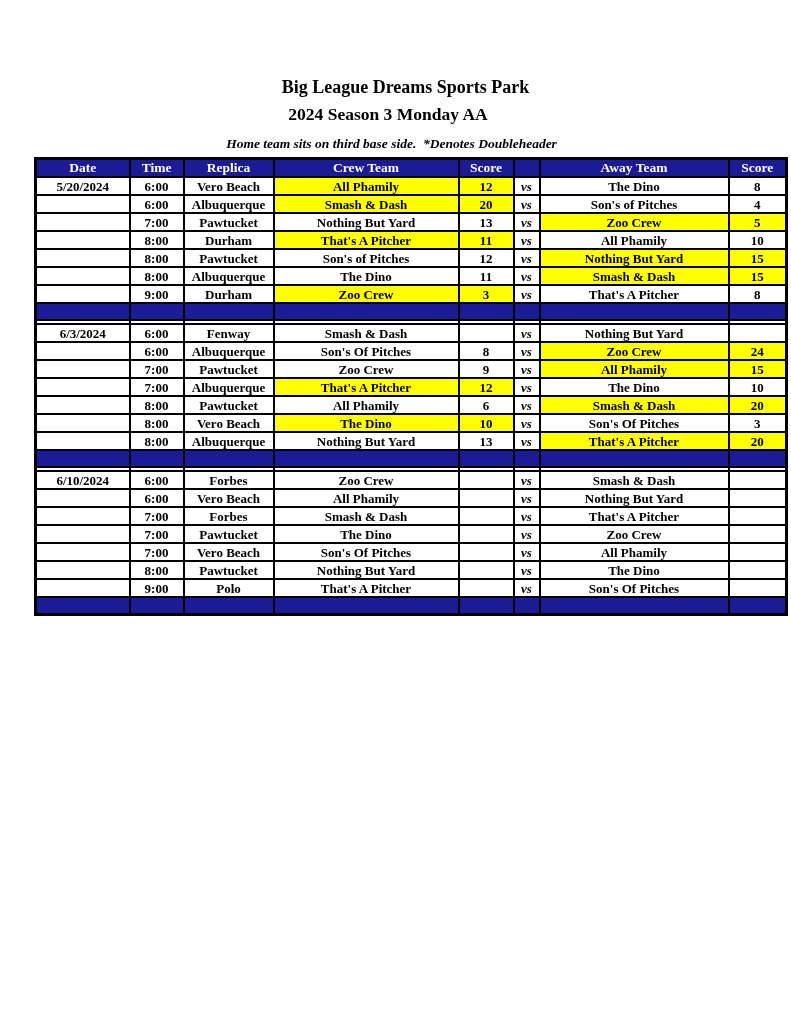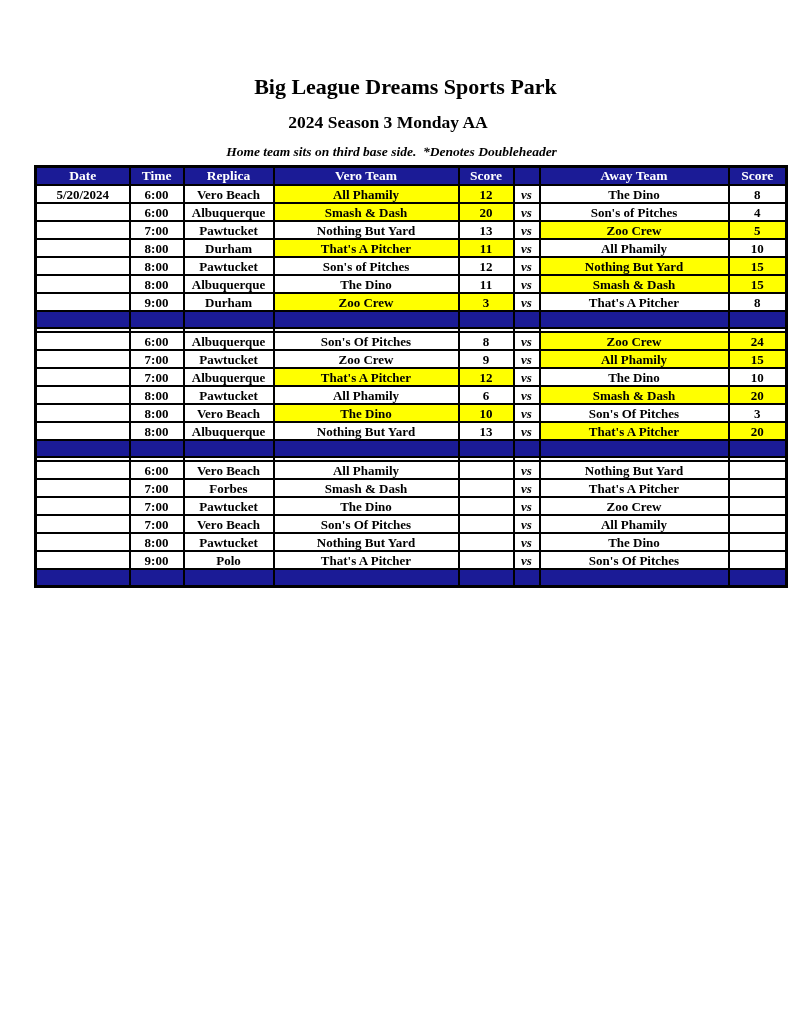--- a/index.html
+++ b/index.html
@@ -12,23 +12,23 @@
   html, body {
     margin: 0; padding: 0;
     width: 791px; height: 1024px;
     background: #ffffff;
     overflow: hidden;
     font-family: "Liberation Serif", "DejaVu Serif", serif;
     font-weight: bold;
     color: #000;
   }
   .doc-title {
-    margin: 74px 0 12px 0;
+    margin: 74px 0 4px 0;
     text-align: center;
-    font-size: 22px;
+    font-size: 18px;
     line-height: 26px;
     font-weight: bold;
     padding-left: 20px;
   }
   .doc-subtitle {
     margin: 4px 15px 0 0;
     text-align: center;
     font-size: 17.5px;
     line-height: 20px;
     font-weight: bold;
@@ -104,21 +104,21 @@
       <col style="width:55px">
         <col style="width:26px">
         <col style="width:189px">
         <col style="width:58px">
     </colgroup>
     <thead>
       <tr>
         <th>Date</th>
         <th>Time</th>
         <th>Replica</th>
-        <th>Vero Team</th>
+        <th>Crew Team</th>
         <th>Score</th>
         <th></th>
         <th>Away Team</th>
         <th>Score</th>
       </tr>
     </thead>
     <tbody>
         <tr>
           <td>5/20/2024</td>
           <td>6:00</td>
@@ -203,20 +203,30 @@
           <td></td>
           <td></td>
           <td></td>
           <td></td>
           <td></td>
           <td></td>
           <td></td>
           <td></td>
         </tr>
         <tr>
+          <td>6/3/2024</td>
+          <td>6:00</td>
+          <td>Fenway</td>
+          <td>Smash &amp; Dash</td>
+          <td></td>
+          <td class="vs">vs</td>
+          <td>Nothing But Yard</td>
+          <td></td>
+        </tr>
+        <tr>
           <td></td>
           <td>6:00</td>
           <td>Albuquerque</td>
           <td>Son's Of Pitches</td>
           <td>8</td>
           <td class="vs">vs</td>
           <td class="hl">Zoo Crew</td>
           <td class="hl">24</td>
         </tr>
         <tr>
@@ -280,20 +290,30 @@
           <td></td>
         </tr>
         <tr class="spacer">
           <td></td>
           <td></td>
           <td></td>
           <td></td>
           <td></td>
           <td></td>
           <td></td>
+          <td></td>
+        </tr>
+        <tr>
+          <td>6/10/2024</td>
+          <td>6:00</td>
+          <td>Forbes</td>
+          <td>Zoo Crew</td>
+          <td></td>
+          <td class="vs">vs</td>
+          <td>Smash &amp; Dash</td>
           <td></td>
         </tr>
         <tr>
           <td></td>
           <td>6:00</td>
           <td>Vero Beach</td>
           <td>All Phamily</td>
           <td></td>
           <td class="vs">vs</td>
           <td>Nothing But Yard</td>

